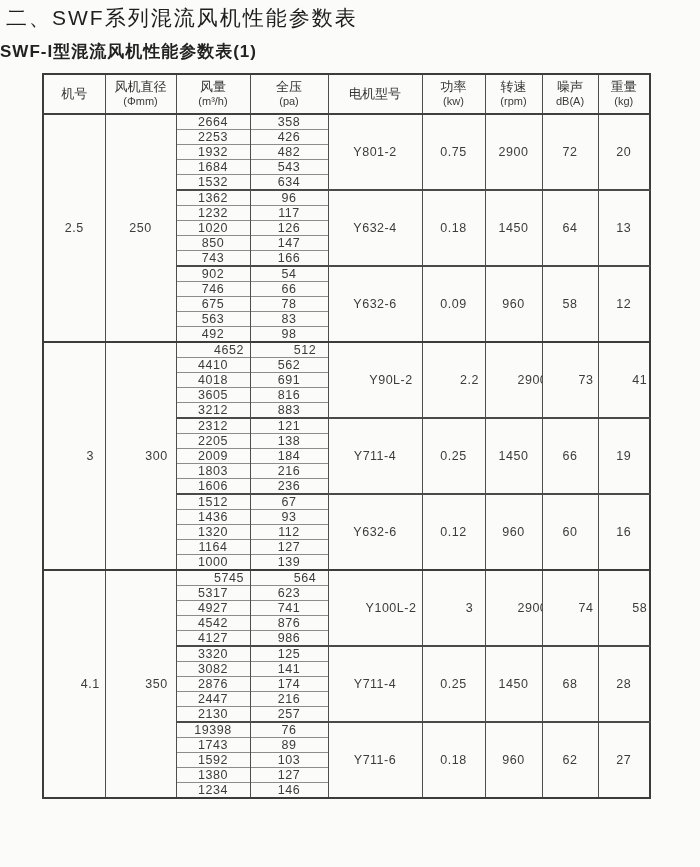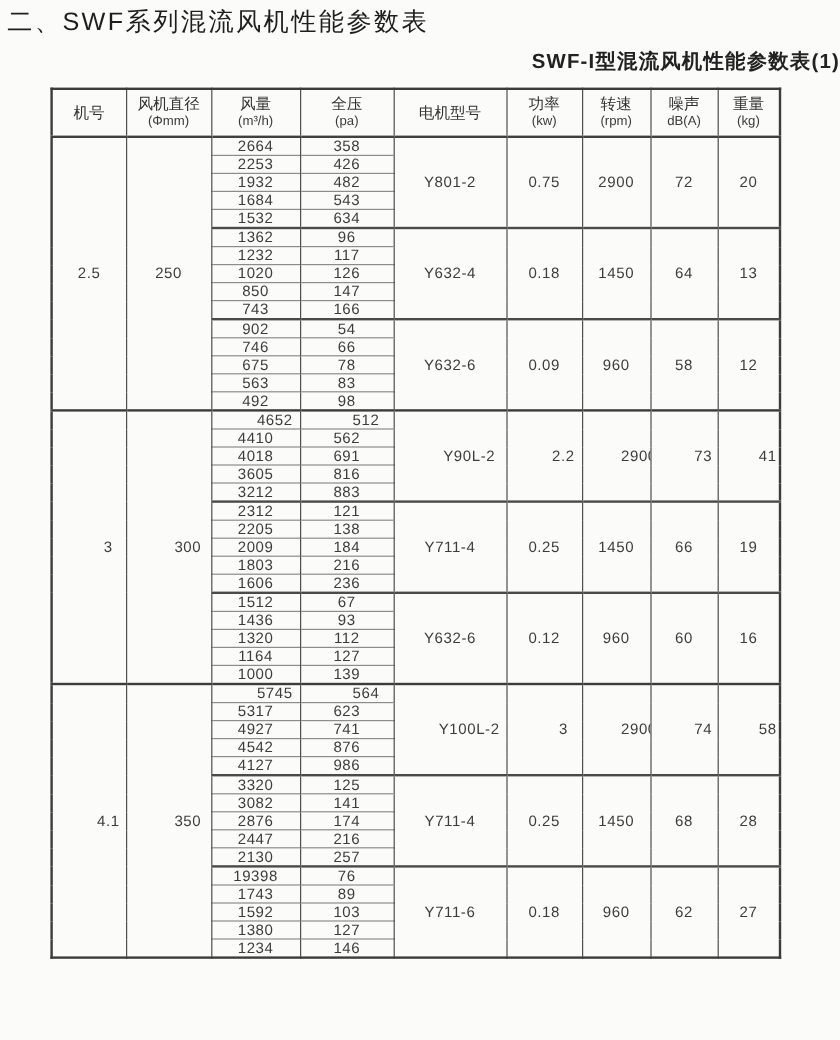--- a/index.html
+++ b/index.html
@@ -21,21 +21,21 @@
     font-size: 21px;
     font-weight: normal;
     color: #1e1e1e;
     letter-spacing: 2px;
     white-space: nowrap;
   }
   .subtitle {
     position: absolute;
     left: 0; top: 40px;
     width: 100%;
-    text-align: right;
+    text-align: left;
     font-size: 17px;
     font-weight: bold;
     color: #222;
     letter-spacing: 1px;
   }
   table.params {
     position: absolute;
     left: 42px; top: 73px;
     width: 607px;
     height: 611px;

